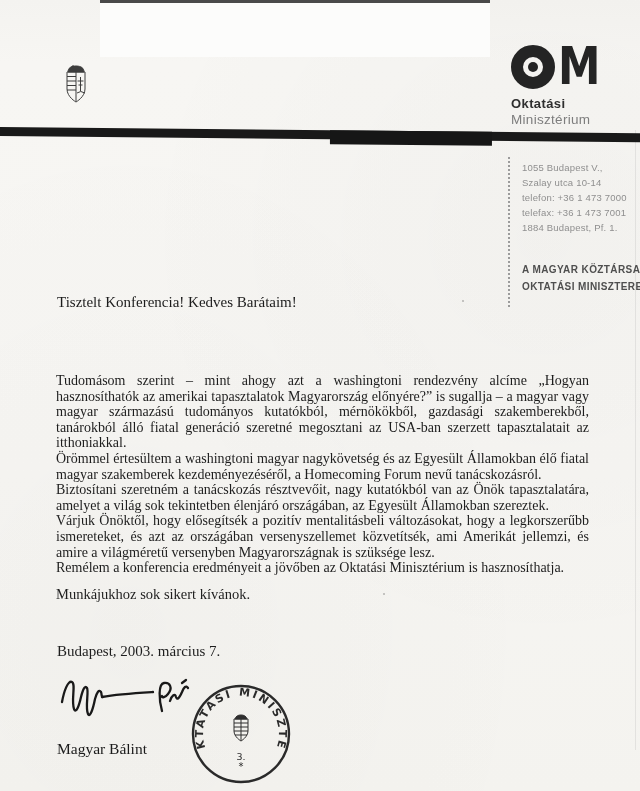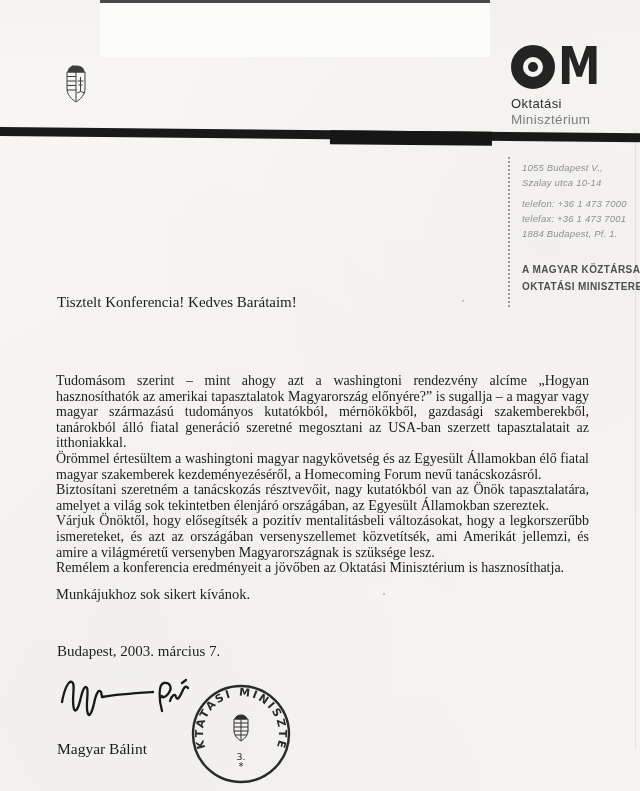--- a/index.html
+++ b/index.html
@@ -17,31 +17,31 @@
   .edge-line{position:absolute;right:4px;top:130px;width:1px;height:620px;background:rgba(0,0,0,0.07);}
   .speck{position:absolute;border-radius:50%;background:rgba(60,60,60,0.35);}
 
   
   .arms{position:absolute;left:60px;top:60px;}
   .om-logo{position:absolute;left:511px;top:44px;width:120px;font-family:"Liberation Sans","DejaVu Sans",sans-serif;}
   .om-mark{display:flex;align-items:flex-start;height:46px;}
   .om-ring{width:20px;height:20px;border:12px solid #242424;border-radius:50%;position:relative;margin-top:1px;}
   .om-dot{position:absolute;left:5px;top:5px;width:10px;height:10px;border-radius:50%;background:#242424;}
   .om-m{font-size:52px;line-height:44px;font-weight:900;color:#242424;letter-spacing:-3px;transform:scaleX(.82);transform-origin:left top;margin-left:3px;font-family:"DejaVu Sans","Liberation Sans",sans-serif;}
-  .om-name1{margin-top:6px;font-size:13px;font-weight:normal;color:#2e2e2e;letter-spacing:.4px;}
+  .om-name1{margin-top:6px;font-size:13px;font-weight:bold;color:#2e2e2e;letter-spacing:.4px;}
   .om-name2{margin-top:1px;font-size:13.5px;color:#7d7d7d;letter-spacing:.3px;}
 
   .bar-wrap{position:absolute;left:-6px;top:127px;width:656px;height:16px;transform:rotate(.55deg);transform-origin:left center;}
   .bar-base{position:absolute;left:0;top:0;width:100%;height:9px;background:#191919;}
   .bar-thick{position:absolute;left:336px;top:0;width:162px;height:14px;background:#161616;}
 
   .dotted-rule{position:absolute;left:508px;top:157px;height:150px;border-left:2px dotted #9b9b9b;}
-  .addr{position:absolute;left:522px;top:160px;font-family:"Liberation Sans","DejaVu Sans",sans-serif;font-size:9.5px;color:#8f8f8f;letter-spacing:.2px;font-style:italic;}
+  .addr{position:absolute;left:522px;top:160px;font-family:"Liberation Sans","DejaVu Sans",sans-serif;font-size:9.5px;color:#8f8f8f;letter-spacing:.2px;}
   .addr-line{height:15px;line-height:15px;white-space:nowrap;}
-  .addr-gap{margin-top:6px;}
+  .addr-gap{}
   .office{position:absolute;left:522px;top:261px;font-family:"Liberation Sans","DejaVu Sans",sans-serif;font-size:10px;font-weight:bold;color:#4f4f4f;letter-spacing:.4px;}
   .office div{height:17px;line-height:17px;white-space:nowrap;}
 
   
   .salutation{position:absolute;left:57px;top:294px;font-size:15px;color:#1c1c1c;}
   .body-text{position:absolute;left:56px;top:373px;width:533px;font-size:14px;line-height:15.6px;text-align:justify;color:#1d1d1d;}
   .body-text p{margin:0;}
   .closing{position:absolute;left:56px;top:586px;font-size:14.5px;}
   .dateline{position:absolute;left:57px;top:643px;font-size:15px;}
   .signature{position:absolute;left:56px;top:671px;}

